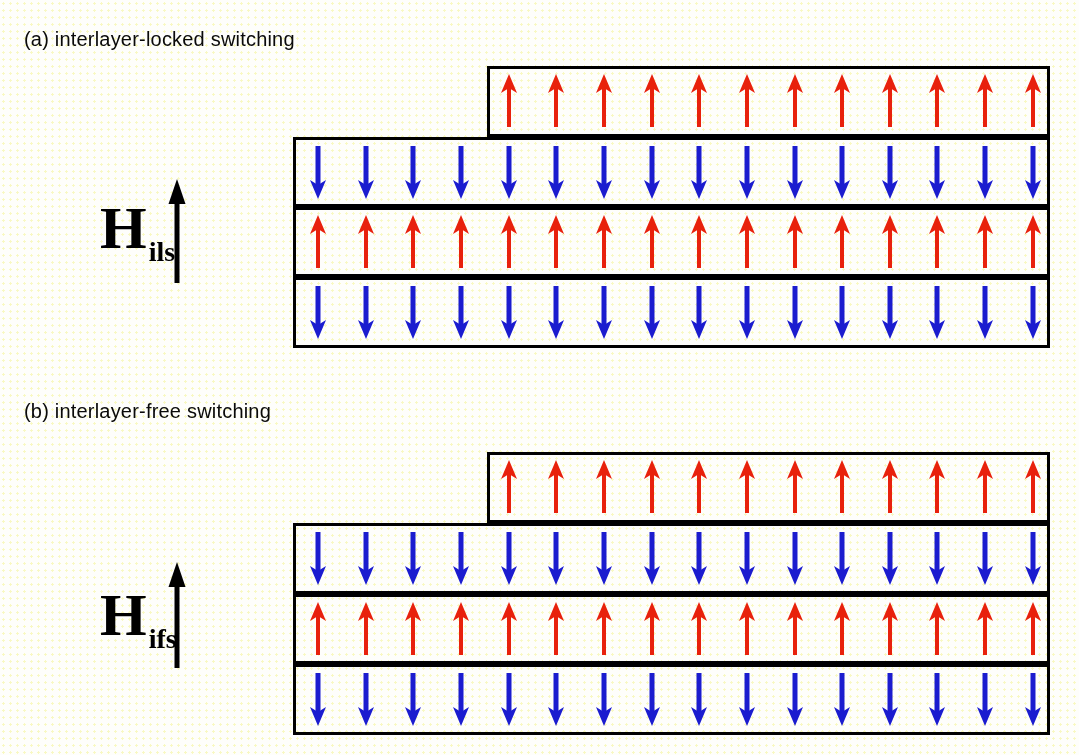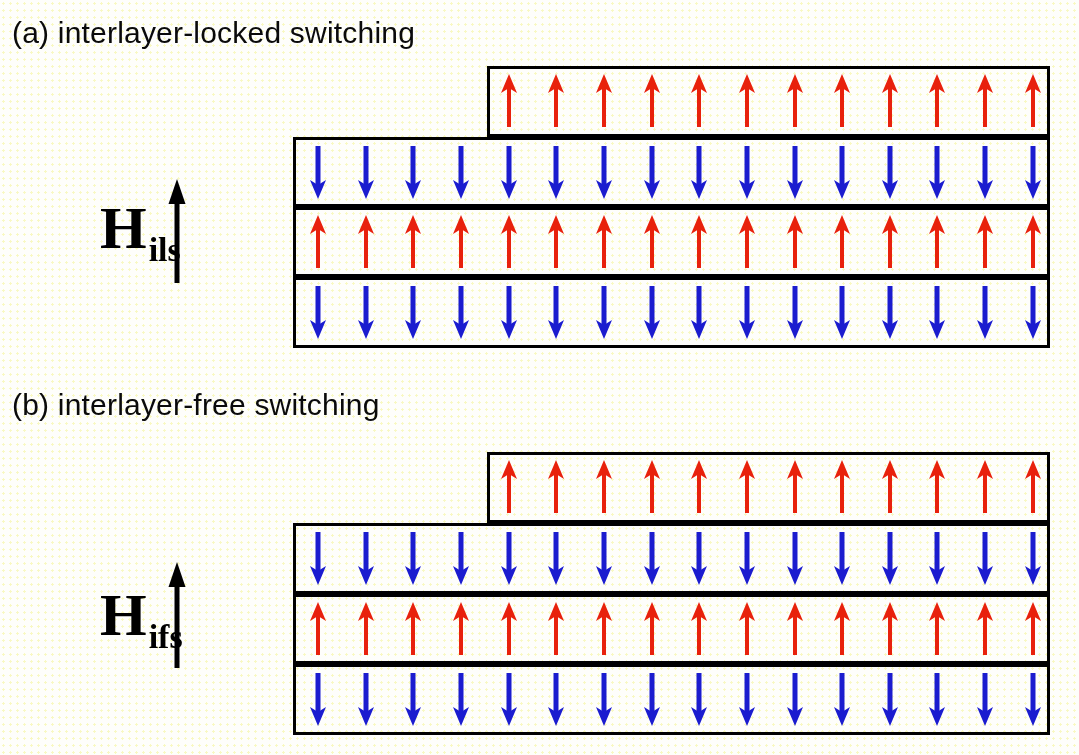--- a/index.html
+++ b/index.html
@@ -9,38 +9,38 @@
     height: 755px;
     background-color: #fefefb;
     background-image: radial-gradient(rgba(243, 243, 150, 0.55) 1px, transparent 1.3px);
     background-size: 7px 7px;
     font-family: "Liberation Sans", sans-serif;
     overflow: hidden;
   }
   .panel-title {
     position: absolute;
     left: 8px;
-    margin: 4px;
-    font-size: 30px;
+    margin: 16px;
+    font-size: 20px;
     font-weight: 400;
     color: #0a0a0a;
     letter-spacing: 0.2px;
     white-space: nowrap;
   }
   .field-label {
     position: absolute;
     font-family: "Liberation Serif", serif;
     font-weight: bold;
     color: #000000;
     line-height: 1;
     white-space: nowrap;
   }
   .field-label .h-symbol { font-size: 60px; }
   .field-label .h-subscript {
-    font-size: 34px;
+    font-size: 28px;
     position: relative;
     top: 13px;
     left: 2px;
   }
   .field-arrow { position: absolute; }
   .layer-box {
     position: absolute;
     border: 3px solid #000000;
     box-sizing: border-box;
     background: transparent;

